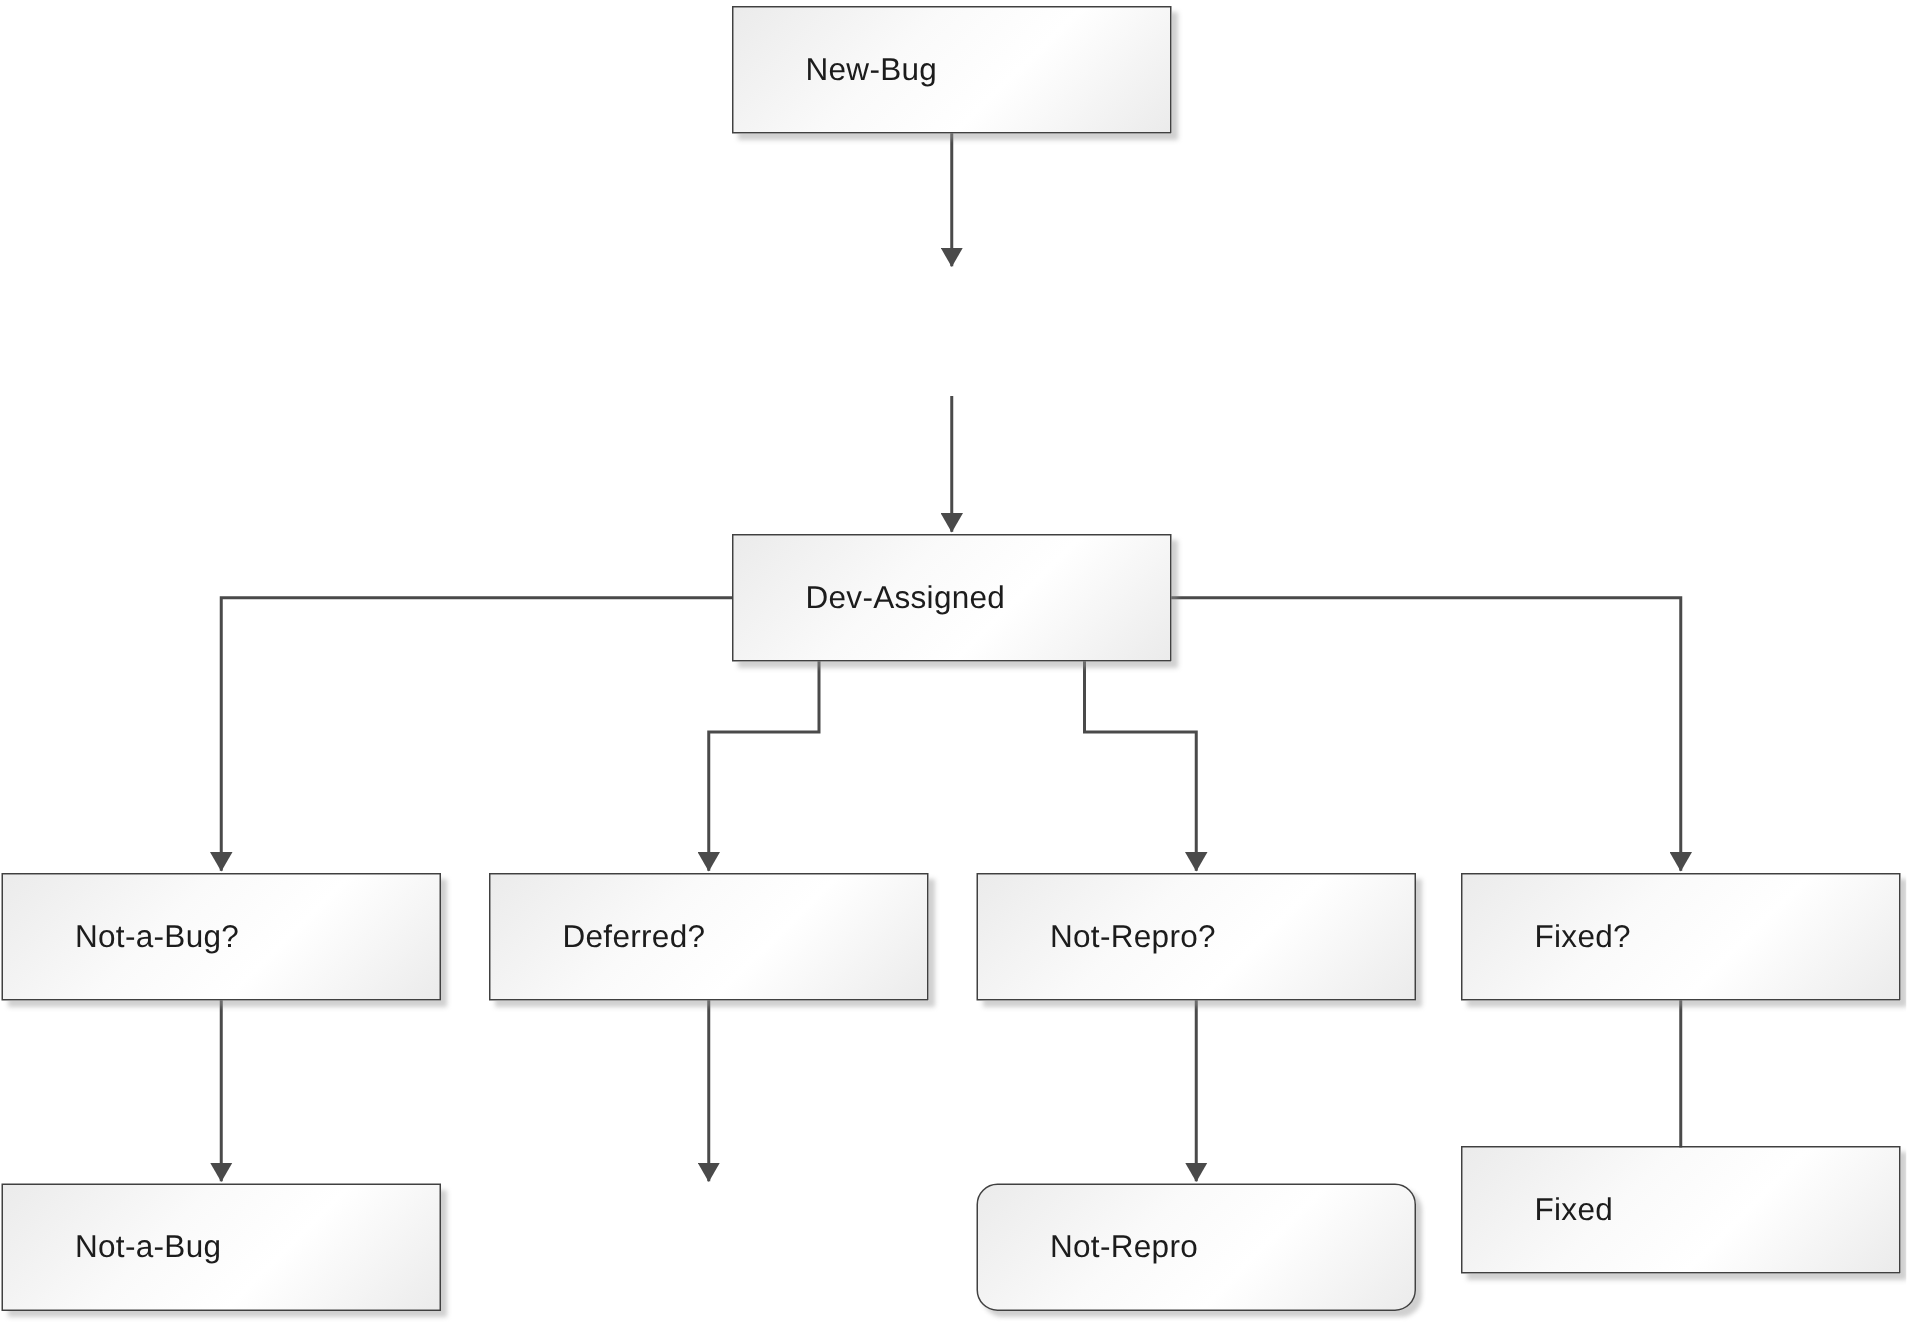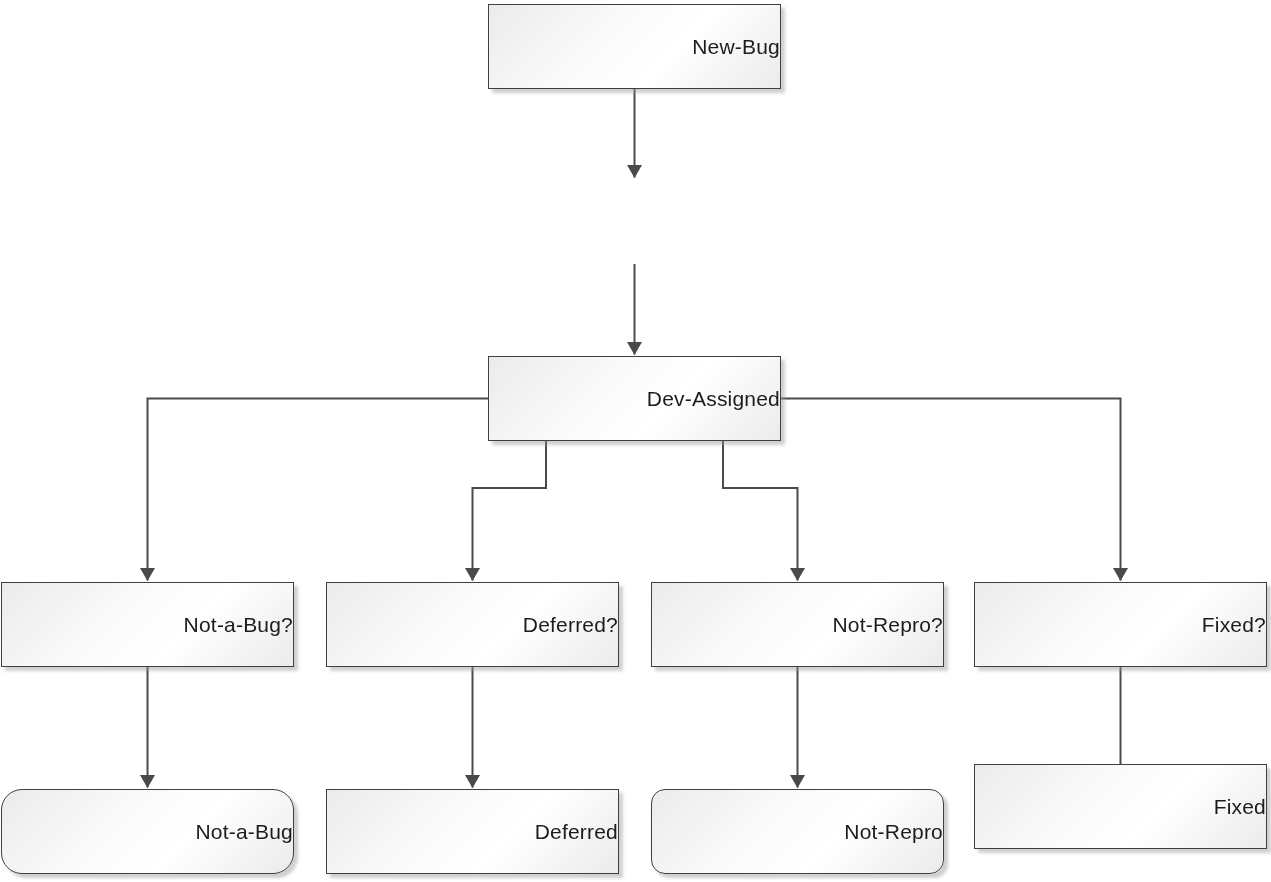--- a/index.html
+++ b/index.html
@@ -43,21 +43,22 @@
     height: 85px;
     border: 1.5px solid var(--node-border);
     background: linear-gradient(135deg,
       var(--node-fill-dark) 0%,
       #fafafa 38%,
       var(--node-fill-light) 62%,
       var(--node-fill-dark) 100%);
     box-shadow: 4px 4px 3px rgba(150,150,150,0.45);
     display: flex;
     align-items: center;
-    justify-content: flex-end;
+    justify-content: flex-start;
+    padding-left: 48px;
   }
   .node .node-label {
     font-size: 21px;
     color: var(--text);
     letter-spacing: 0.2px;
     white-space: nowrap;
   }
 </style>
 </head>
 <body>
@@ -101,27 +102,24 @@
   </div>
 
   <div class="node" style="left:974px; top:582px;">
     <span class="node-label">Fixed?</span>
   </div>
 
   <div class="node" style="left:651px; top:582px;">
     <span class="node-label">Not-Repro?</span>
   </div>
 
-  <div class="node" style="left:1px; top:789px;border-radius:21px;">
+  <div class="node" style="left:1px; top:789px;">
     <span class="node-label">Not-a-Bug</span>
   </div>
 
-  <div class="node" style="left:326px; top:789px;">
-    <span class="node-label">Deferred</span>
-  </div>
 
   <div class="node" style="left:651px; top:789px;border-radius:14px;">
     <span class="node-label">Not-Repro</span>
   </div>
 
   <div class="node" style="left:974px; top:764px;">
     <span class="node-label">Fixed</span>
   </div>
 
 </div>

